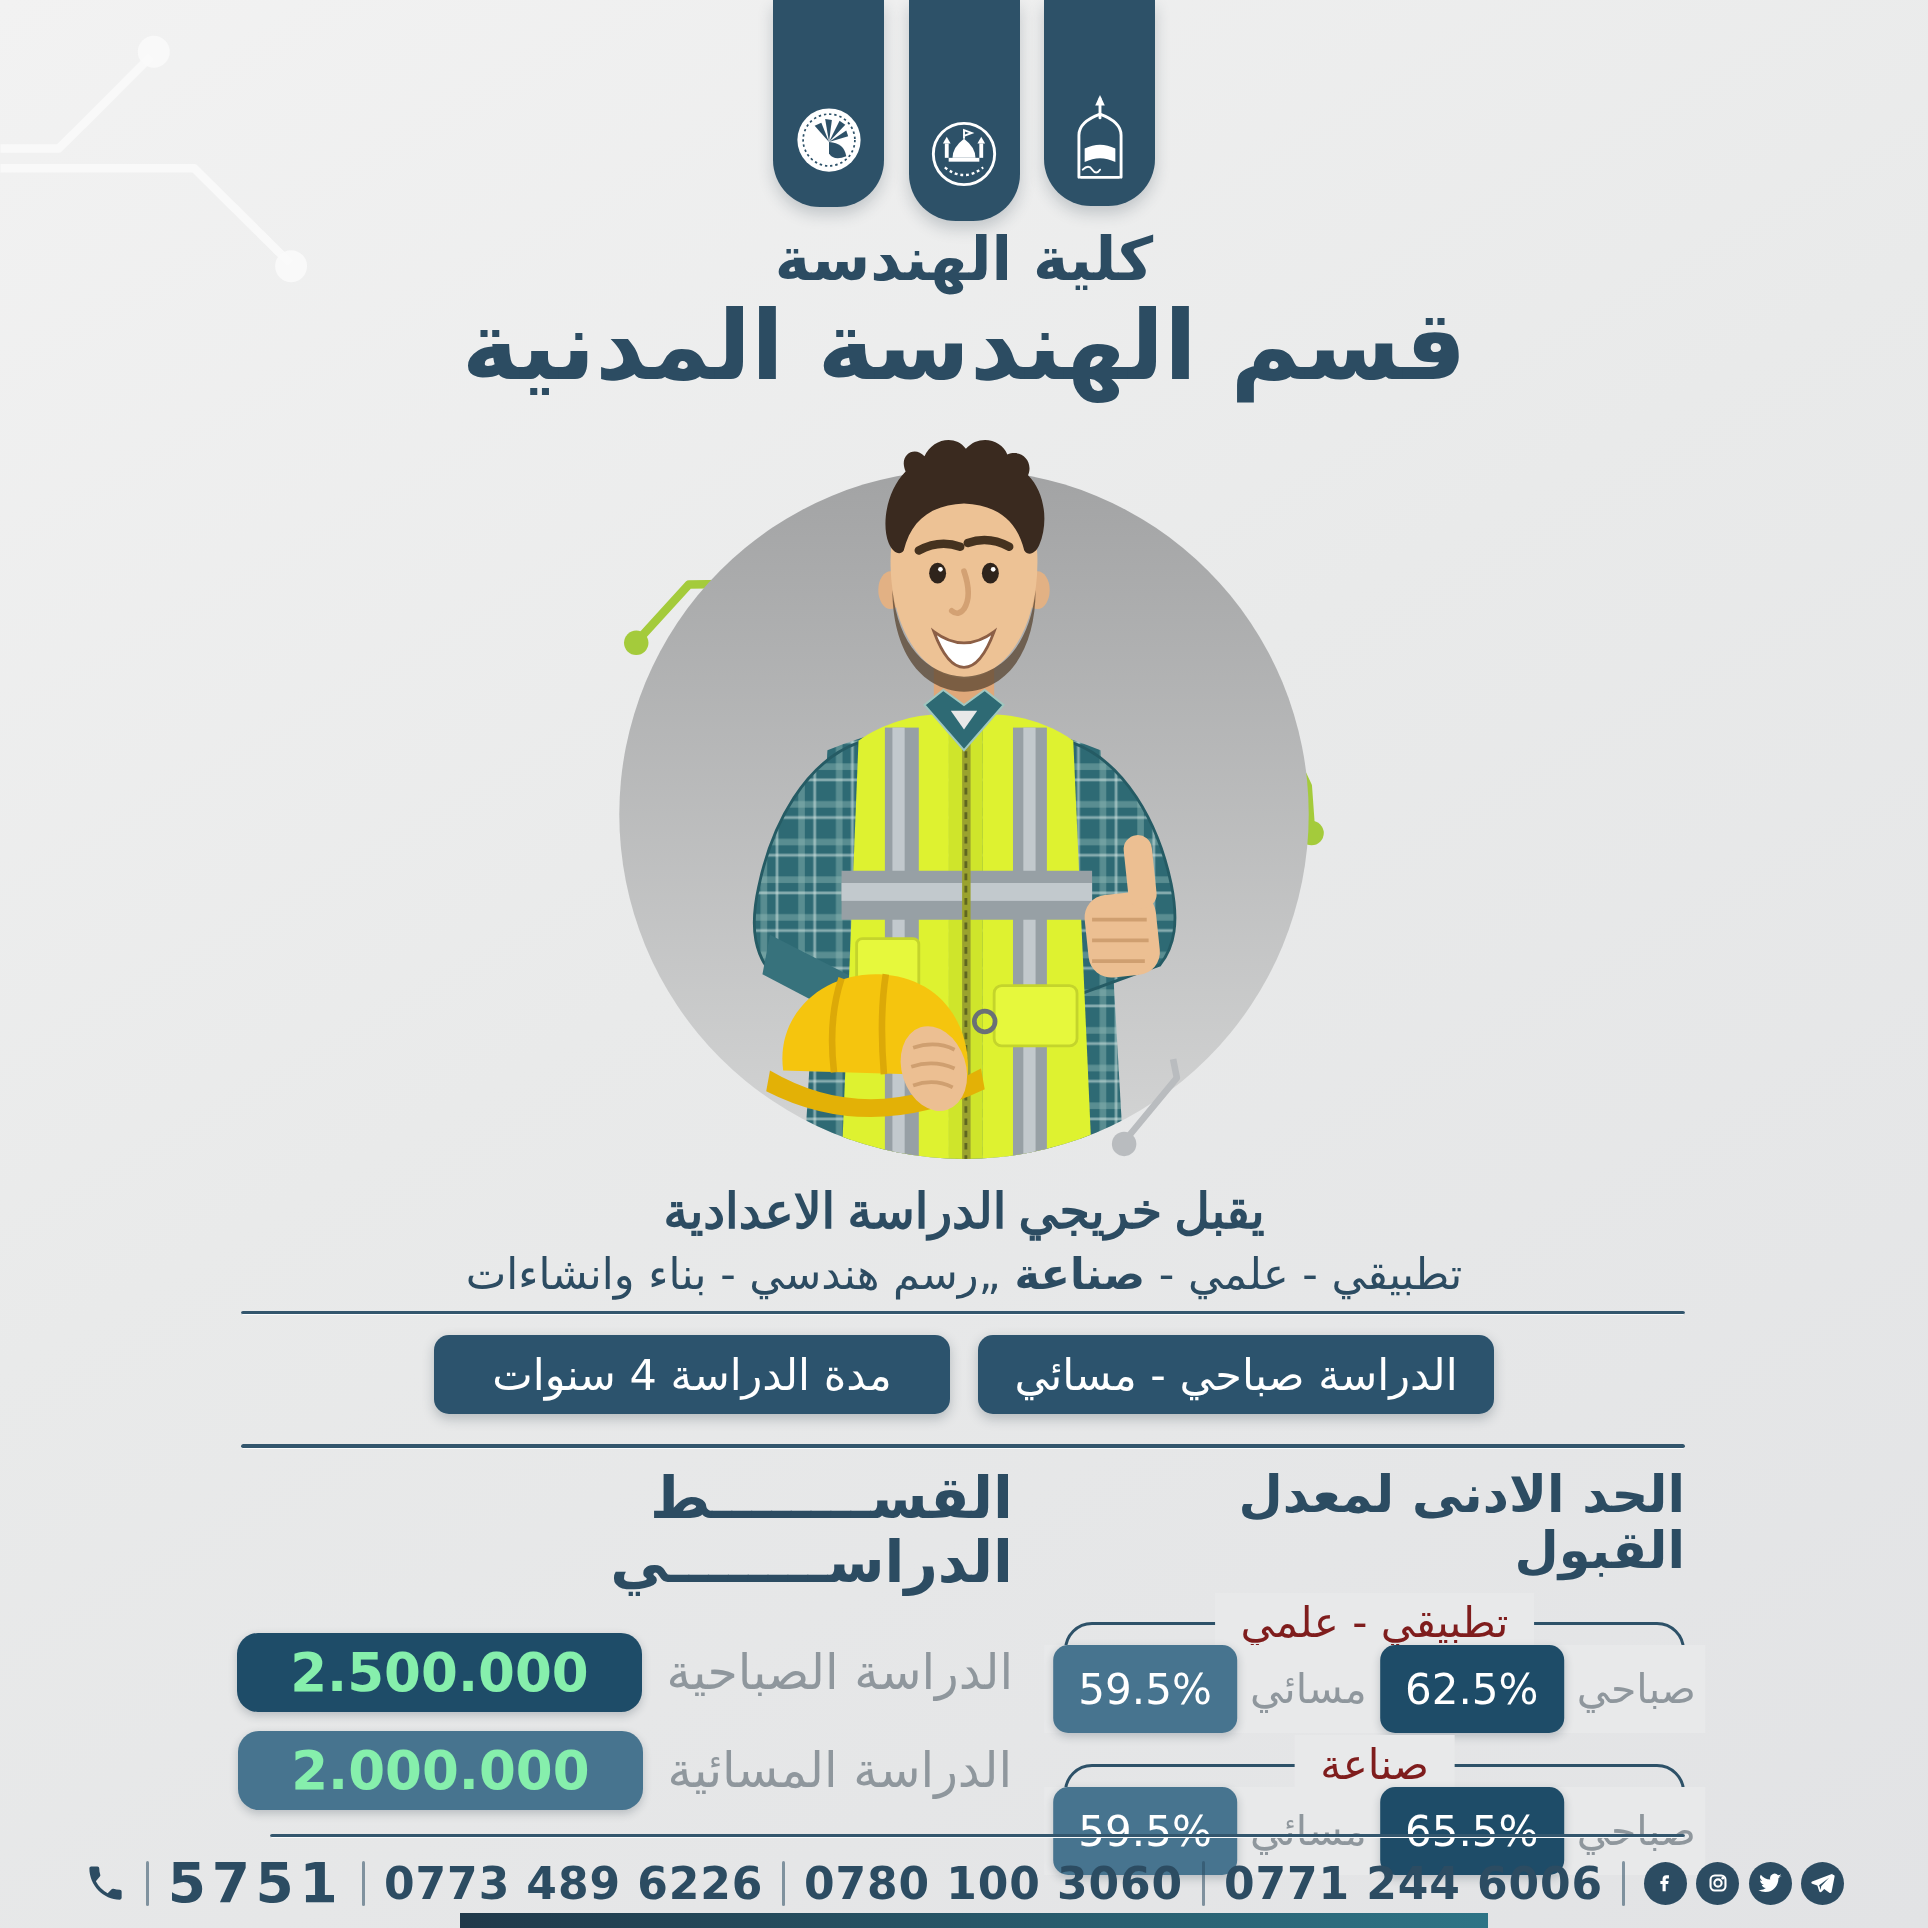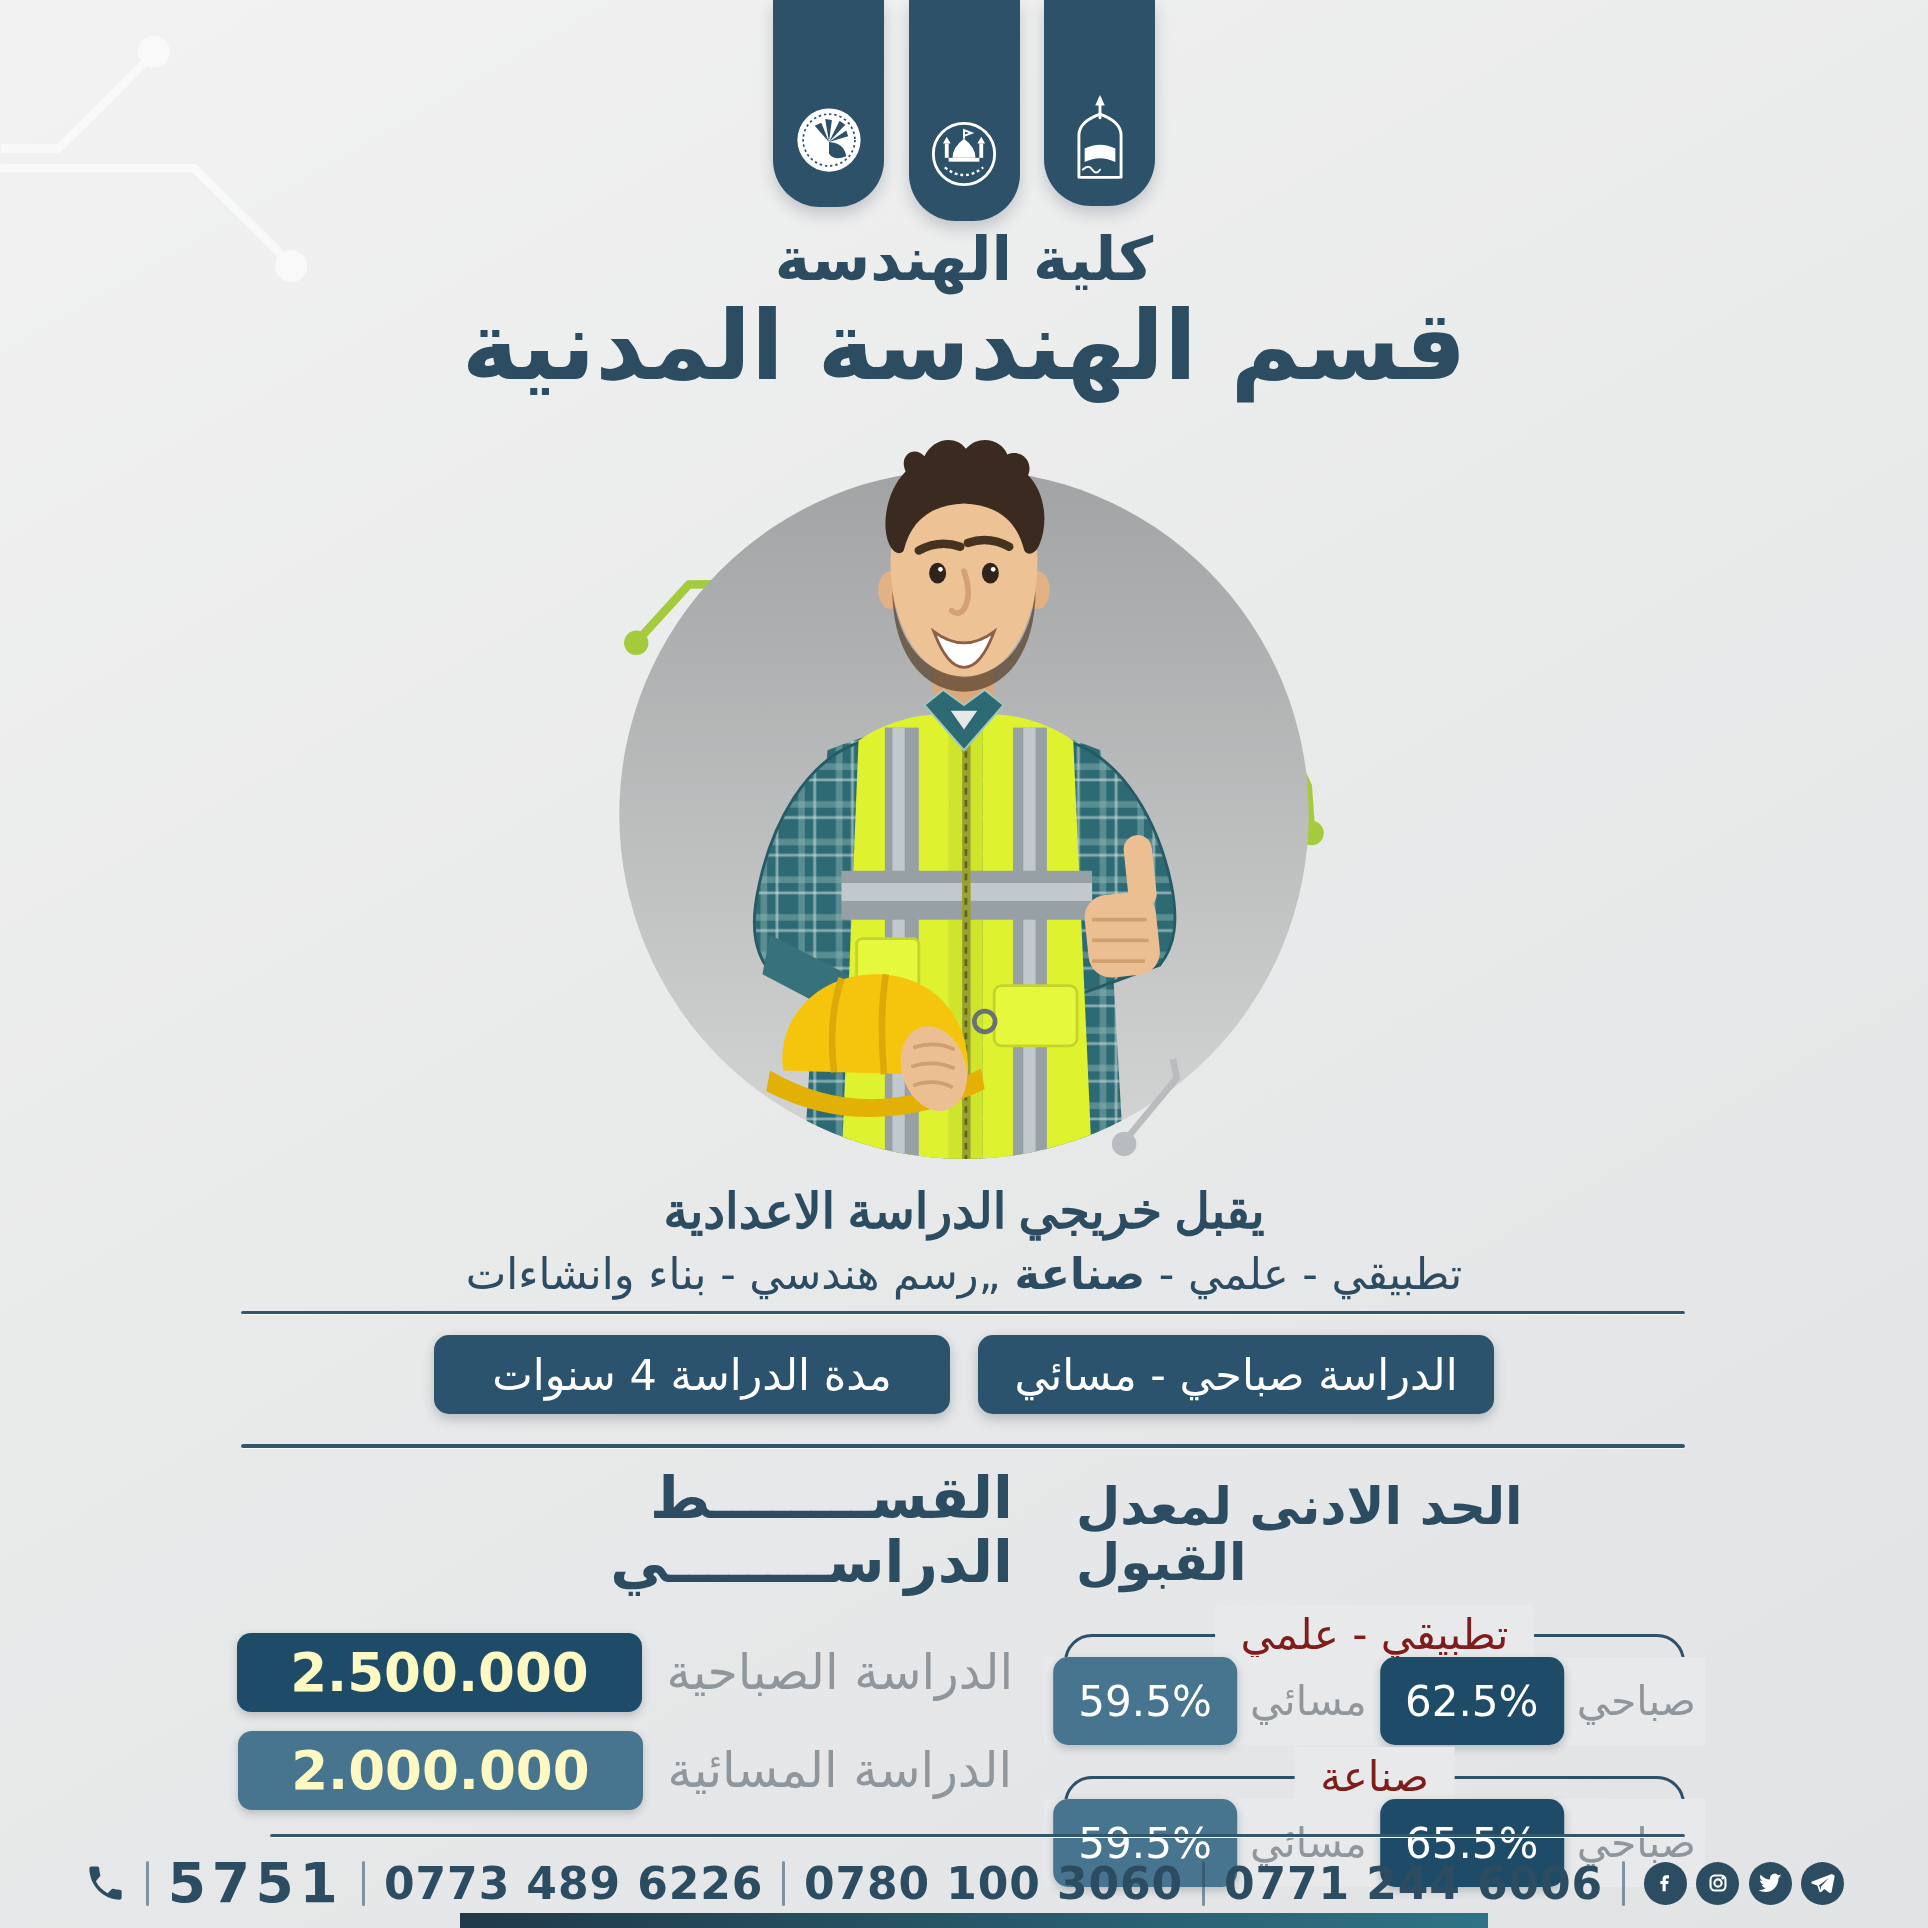--- a/index.html
+++ b/index.html
@@ -45,42 +45,42 @@
   .btn-row{position:absolute;top:1335px;left:50%;transform:translateX(-50%);
     display:flex;gap:28px;}
   .info-btn{width:516px;height:79px;background:#2c536d;color:#fff;
     border-radius:15px;font-size:43px;display:flex;align-items:center;
     justify-content:center;box-shadow:0 4.7px 11.3px rgba(30,50,65,.25);cursor:pointer;}
   
   .cols{position:absolute;top:1467px;left:0;right:0;display:flex;gap:51px;
     padding:0 243px;}
   .col-accept{flex:0 0 621px;}
   .col-fees{flex:1;}
-  .accept-title{font-size:51px;font-weight:800;text-align:left;line-height:1.1;margin:12px;}
+  .accept-title{font-size:51px;font-weight:800;text-align:right;line-height:1.1;margin:0;}
   .bracket{position:relative;border:3.8px solid #2d5168;border-radius:28px;height:70px;}
   .bracket.b1{margin-top:43px;}
   .bracket.b2{margin-top:66px;}
   .bracket-label{position:absolute;top:-32px;left:50%;transform:translateX(-50%);
     background:#e8e9ea;padding:0 26px;font-size:42px;color:#7f1d1d;
     white-space:nowrap;line-height:60px;}
   .bracket-row{position:absolute;bottom:-38px;left:50%;transform:translateX(-50%);
     display:flex;align-items:center;gap:13px;background:#e8e9ea;
     padding:0 9.4px;white-space:nowrap;}
   .muted{font-size:41px;color:#8f979d;}
   .pct{height:72px;min-width:158px;border-radius:15px;color:#fff;font-size:42px;
     font-weight:400;display:flex;align-items:center;justify-content:center;
     padding:8px 13px;box-shadow:0 3.8px 8.5px rgba(30,50,65,.22);}
   .dark-badge{background:#1e4c68;}
   .light-badge{background:#47748f;}
   .fee-title{font-size:58px;font-weight:800;text-align:right;line-height:1.1;
     margin:0 0 38px 0;}
   .fee-row{display:flex;align-items:center;justify-content:center;gap:24.5px;
     margin-bottom:19px;}
   .fee-label{font-size:49px;color:#8f979d;white-space:nowrap;}
-  .fee-value{width:405px;height:79px;border-radius:14px;color:#fef9c3;font-size:53px;
+  .fee-value{width:405px;height:79px;border-radius:21px;color:#86efac;font-size:53px;
     font-weight:700;display:flex;align-items:center;justify-content:center;
     box-shadow:0 3.8px 8.5px rgba(30,50,65,.22);}
   
   .footer{position:absolute;top:1851px;left:0;width:100%;display:flex;
     align-items:center;justify-content:center;gap:19px;}
   .footer .sep{width:2.8px;height:45px;background:#2c4c62;opacity:.55;border-radius:1.9px;}
   .hotline{font-size:55px;font-weight:800;letter-spacing:5.6px;color:#2c4c62;}
   .phone-num{font-size:44px;font-weight:700;color:#2c4c62;letter-spacing:0.9px;
     white-space:nowrap;cursor:pointer;}
   .social{display:flex;gap:9.4px;align-items:center;}

